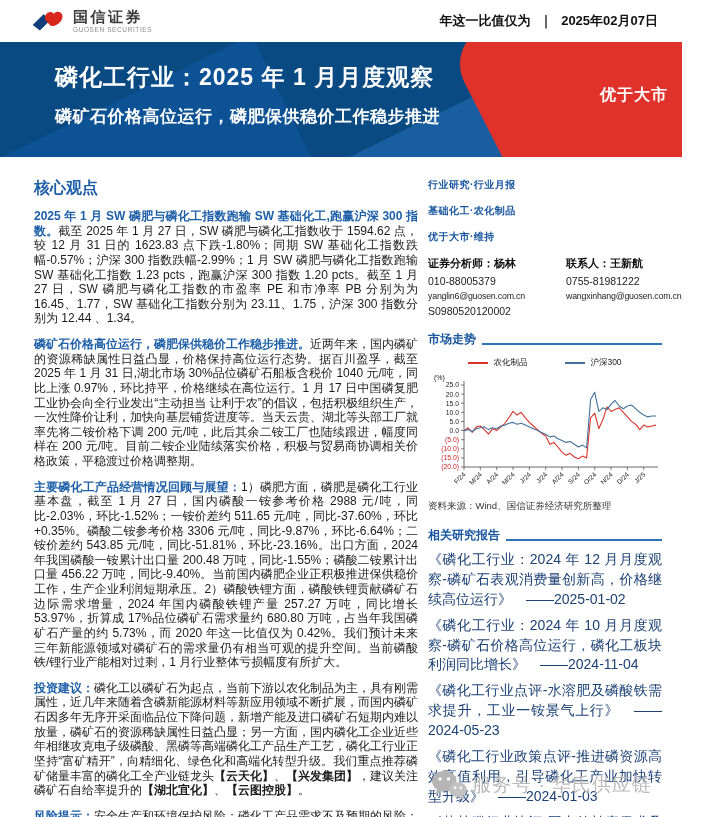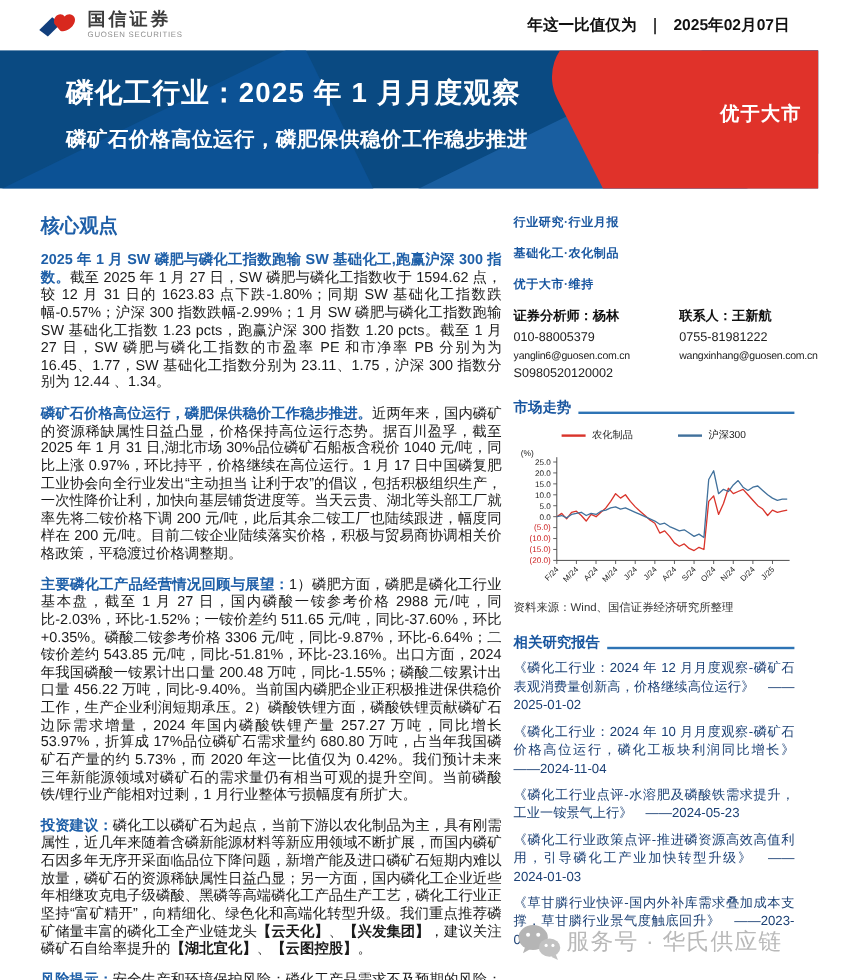--- a/index.html
+++ b/index.html
@@ -46,21 +46,21 @@
   .rc-rule{display:flex;align-items:flex-end;font-size:12px;font-weight:bold;color:#1a57a0;margin:10px 0 2px;}
   .rc-rule::after{content:"";flex:1;border-bottom:2px solid #2e74b5;margin:0 0 3px 6px;}
 
   .chart-legend{display:flex;justify-content:center;gap:38px;margin:9px 0 0;}
   .legend-item{display:flex;align-items:center;gap:5px;font-size:8.5px;color:#222;}
   .legend-swatch{width:20px;height:2px;display:inline-block;}
   #trend-chart{width:234px;height:126px;display:block;margin-top:2px;}
   .chart-source{font-size:9.5px;color:#333;margin:3px 0 0;}
 
   .reports{margin-top:6px;}
-  .report-item{font-size:11px;line-height:1.42;color:#1c4175;margin-bottom:6px;text-align:justify;cursor:pointer;}
+  .report-item{font-size:14px;line-height:1.42;color:#1c4175;margin-bottom:6px;text-align:justify;cursor:pointer;}
 
   .watermark{position:absolute;right:30px;bottom:16px;display:flex;align-items:center;gap:4px;
              color:#b9b9b9;font-size:19px;letter-spacing:1px;}
   .watermark svg{width:38px;height:32px;}
 </style>
 </head>
 <body>
 
 <div class="page">
 

